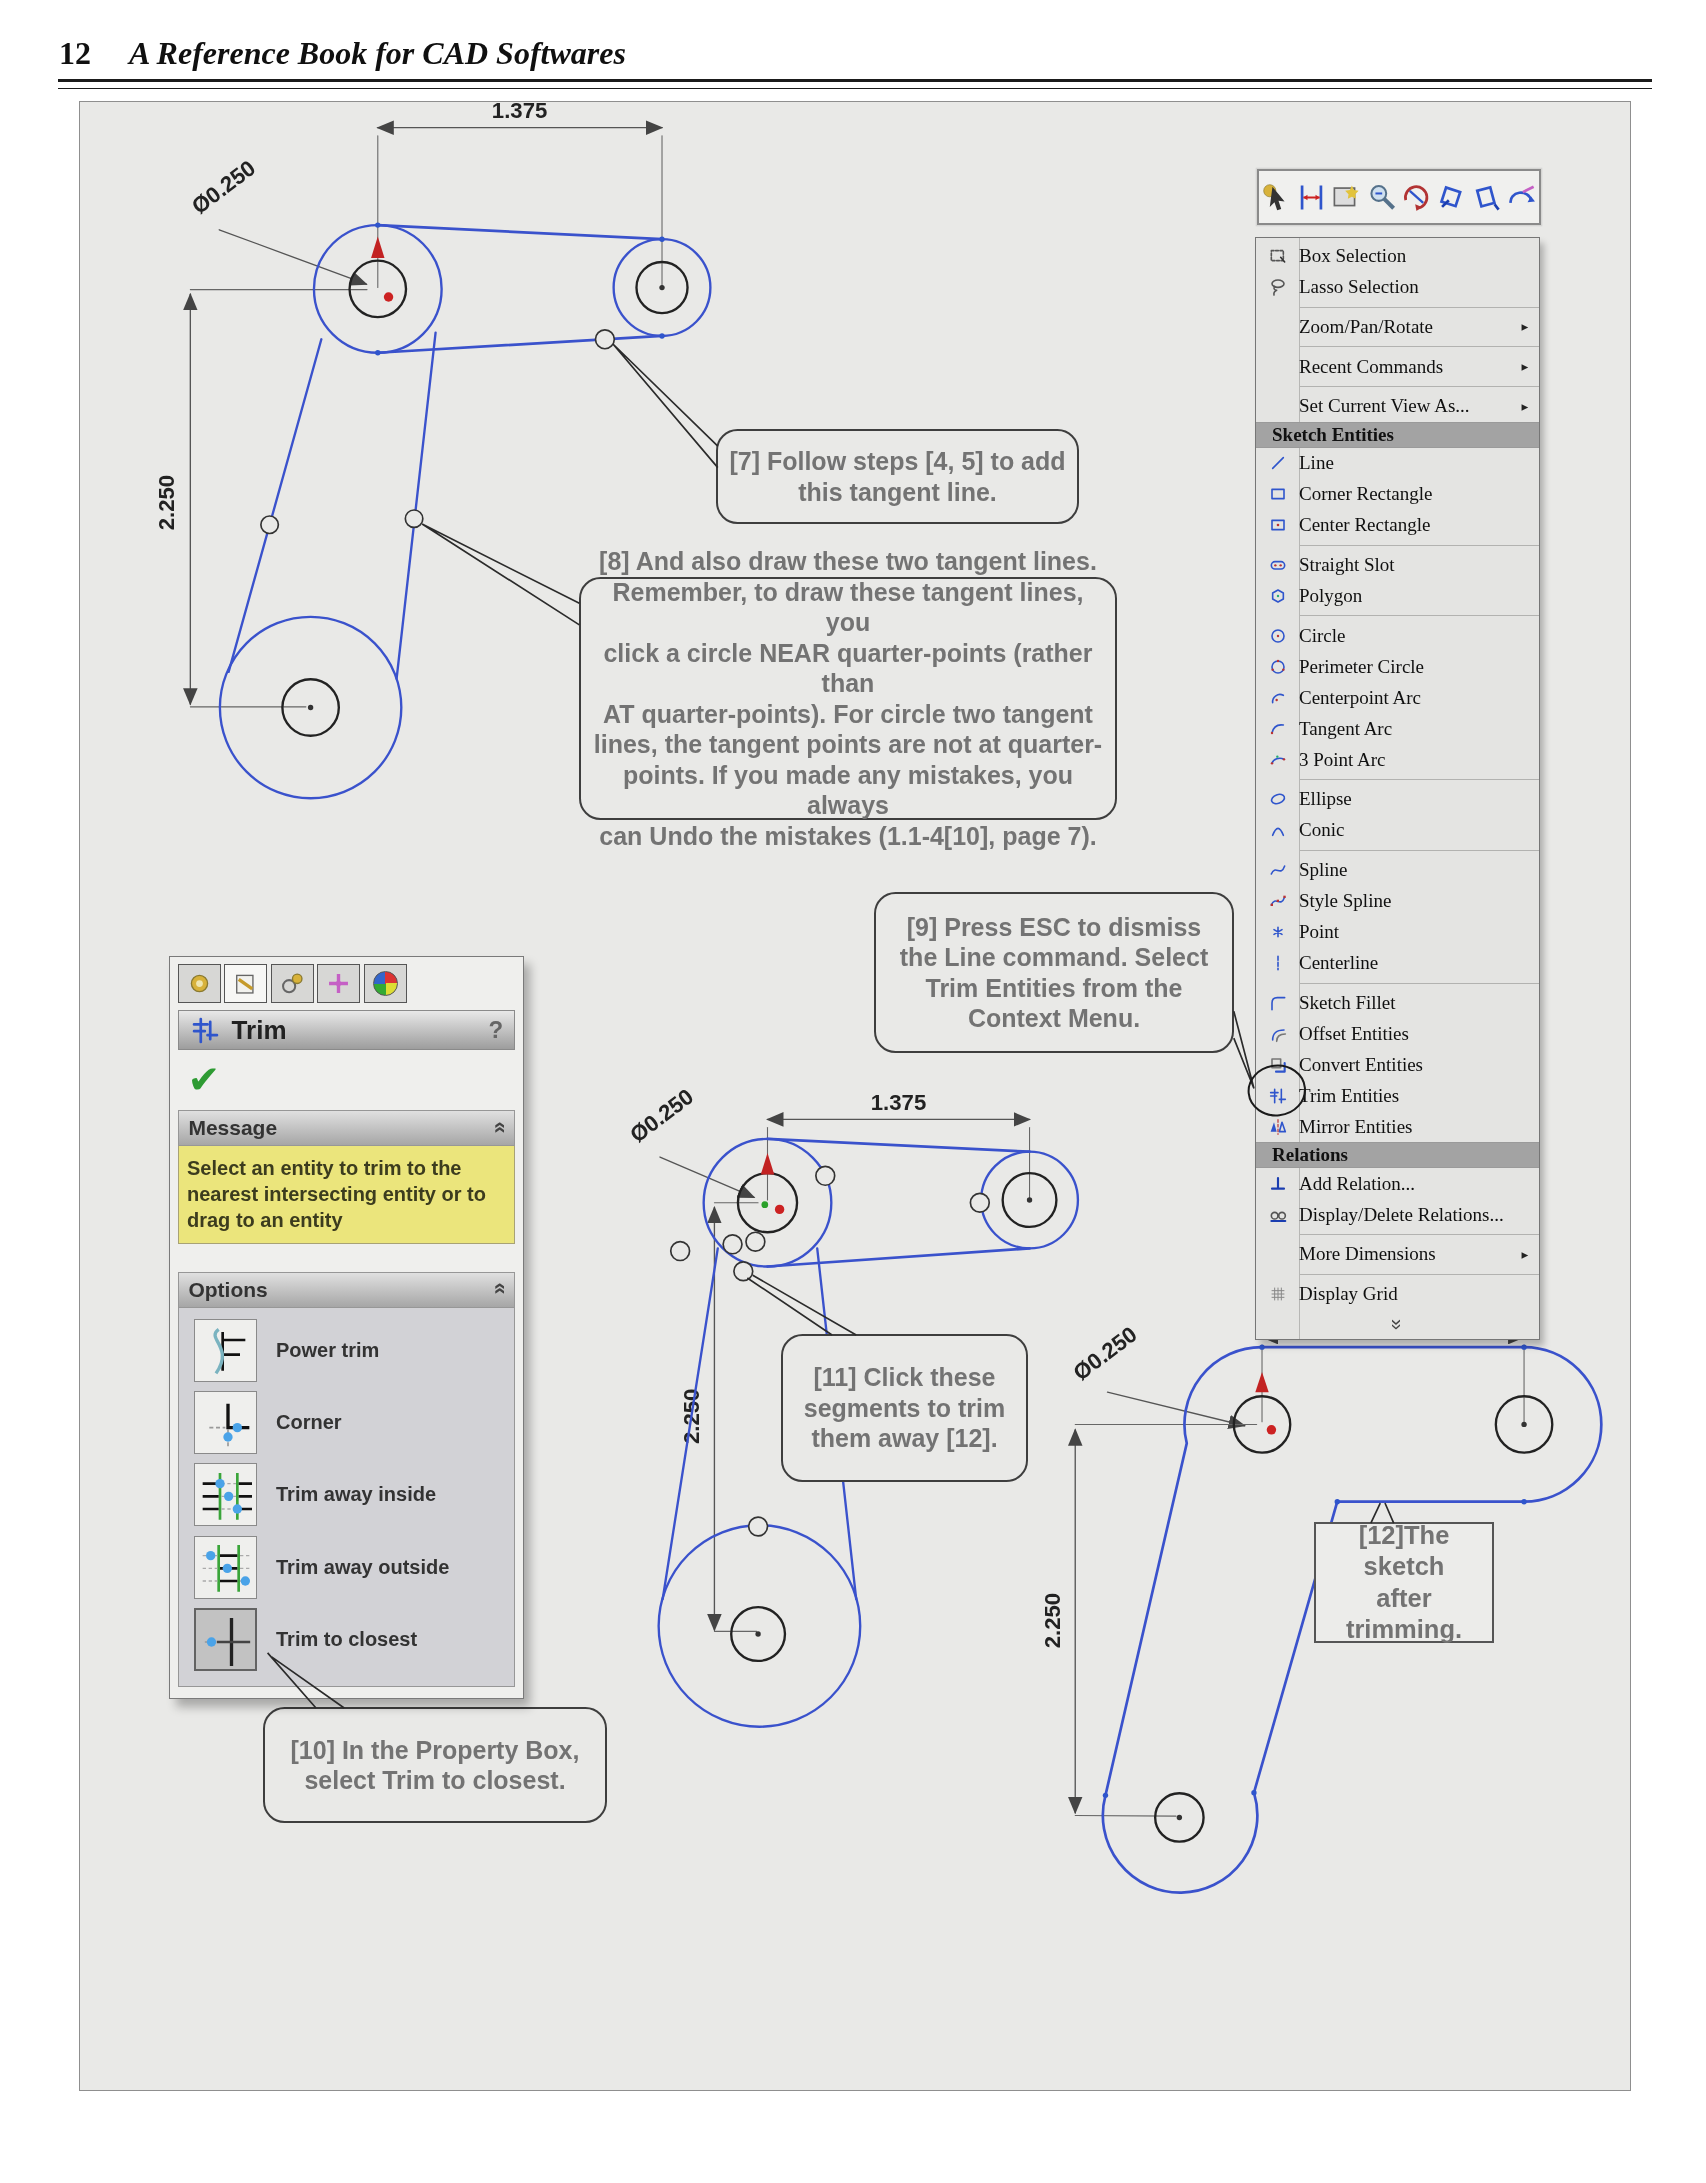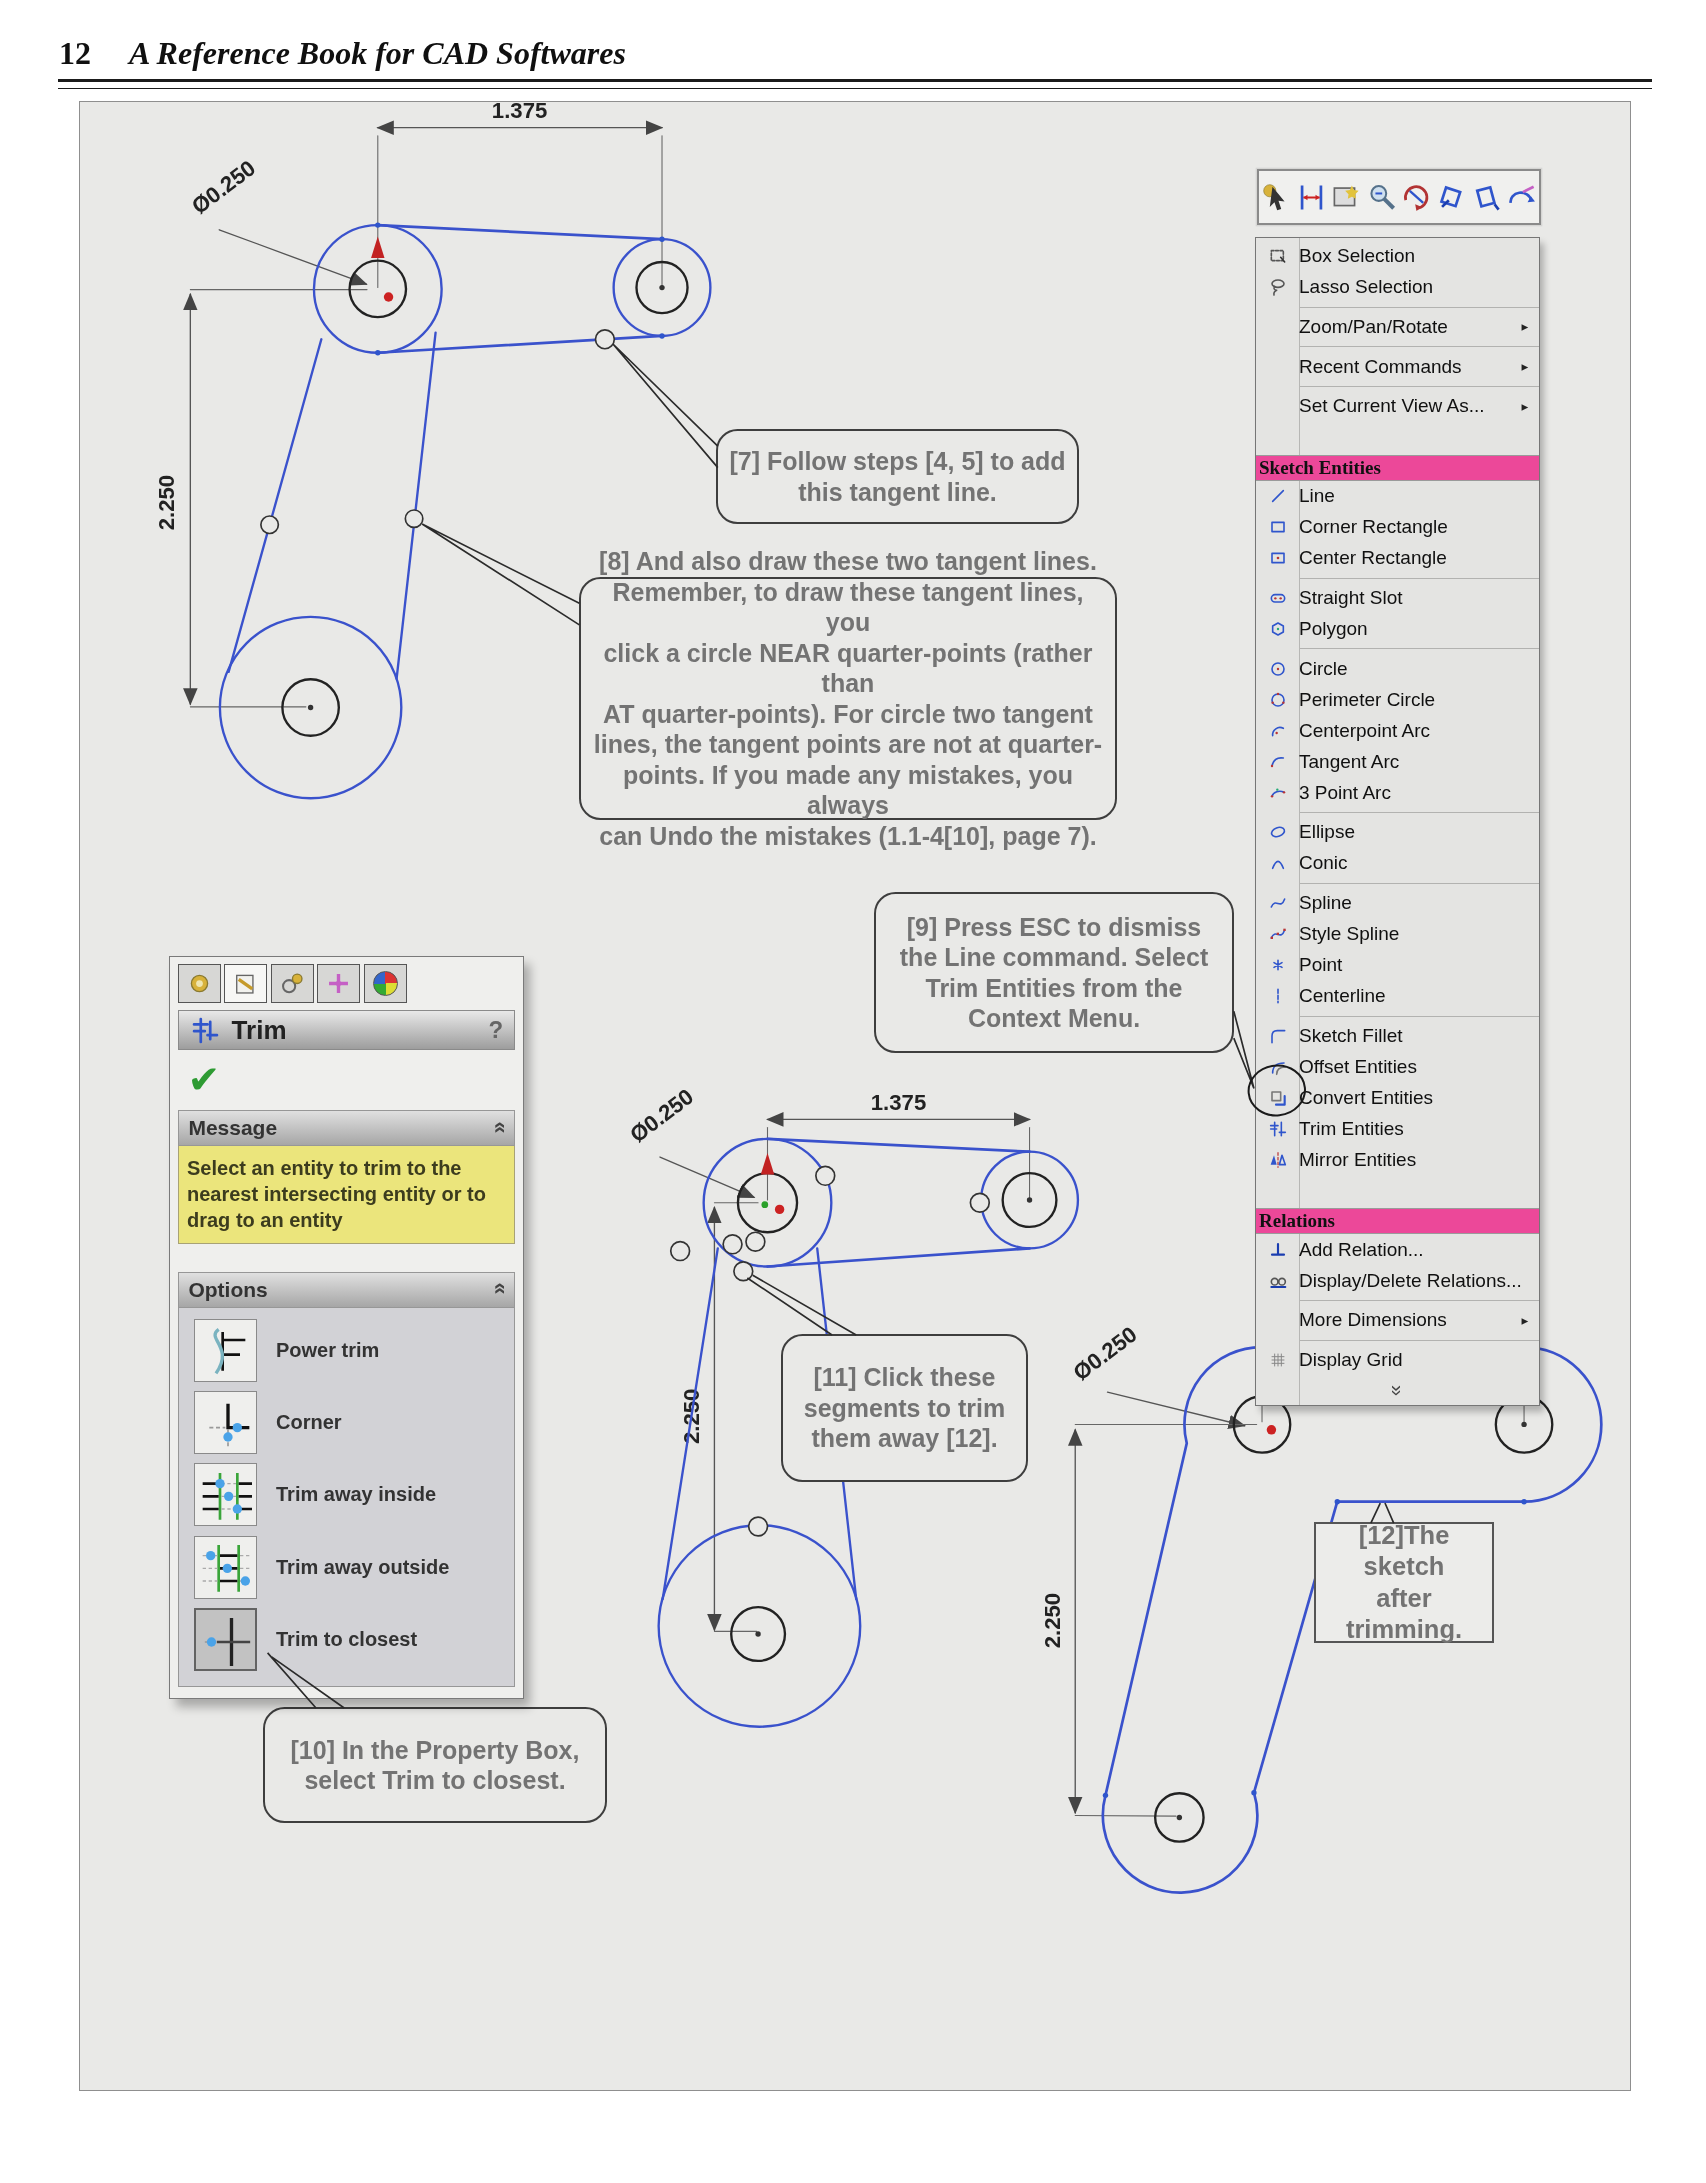--- a/index.html
+++ b/index.html
@@ -46,24 +46,24 @@
   
   .mtb{position:absolute;left:1257px;top:169px;width:284px;height:56px;z-index:2;background:#f0f0ee;border:2px solid #8a8a8a;
       box-shadow:0 0 0 1.3px #d5d5d3;display:flex;align-items:center;justify-content:space-around;box-sizing:border-box;}
   
   .menu{position:absolute;left:1255px;top:237px;width:285px;z-index:2;background:#e4e4e2;border:1.3px solid #767676;
       box-shadow:5.4px 6px 6.7px rgba(0,0,0,.25);padding:2.7px 0;box-sizing:border-box;}
   .menu::before{content:"";position:absolute;left:43px;top:0;bottom:0;width:0.7px;background:#b7b7b5;}
   .mrow{position:relative;display:flex;align-items:center;height:31px;}
   .mic{width:43px;display:flex;justify-content:center;flex:none;}
   .mic svg{stroke:#2f55cc;fill:none;stroke-width:2.4;stroke-linecap:round;stroke-linejoin:round;}
-  .mlab{font-family:Liberation Sans, sans-serif;font-size:19px;color:#101010;white-space:nowrap;}
+  .mlab{font-family:Liberation Serif, serif;font-size:19px;color:#101010;white-space:nowrap;}
   .marr{margin-left:auto;margin-right:10.8px;font-size:13.4px;color:#222;}
-  .mhead{position:relative;height:24px;background:#ec4899;border-top:0.7px solid #9a9a9a;border-bottom:0.7px solid #9a9a9a;
-      display:flex;align-items:center;padding-left:3px;font-family:"Liberation Serif",serif;font-weight:700;font-size:19px;color:#111;margin-top:33px;}
+  .mhead{position:relative;height:24px;background:#a3a3a3;border-top:0.7px solid #9a9a9a;border-bottom:0.7px solid #9a9a9a;
+      display:flex;align-items:center;padding-left:16px;font-family:"Liberation Serif",serif;font-weight:700;font-size:19px;color:#111;}
   .msep{height:0.7px;background:#b2b2b0;margin:4px 0 4px 44px;}
   .mmore{height:27px;display:flex;align-items:center;justify-content:center;}
   .mmore span{transform:rotate(90deg);display:inline-block;font-size:20px;color:#444;letter-spacing:-2px;}
 </style>
 </head>
 <body>
 
 <div class="stage">
 
   <div class="hdr">

